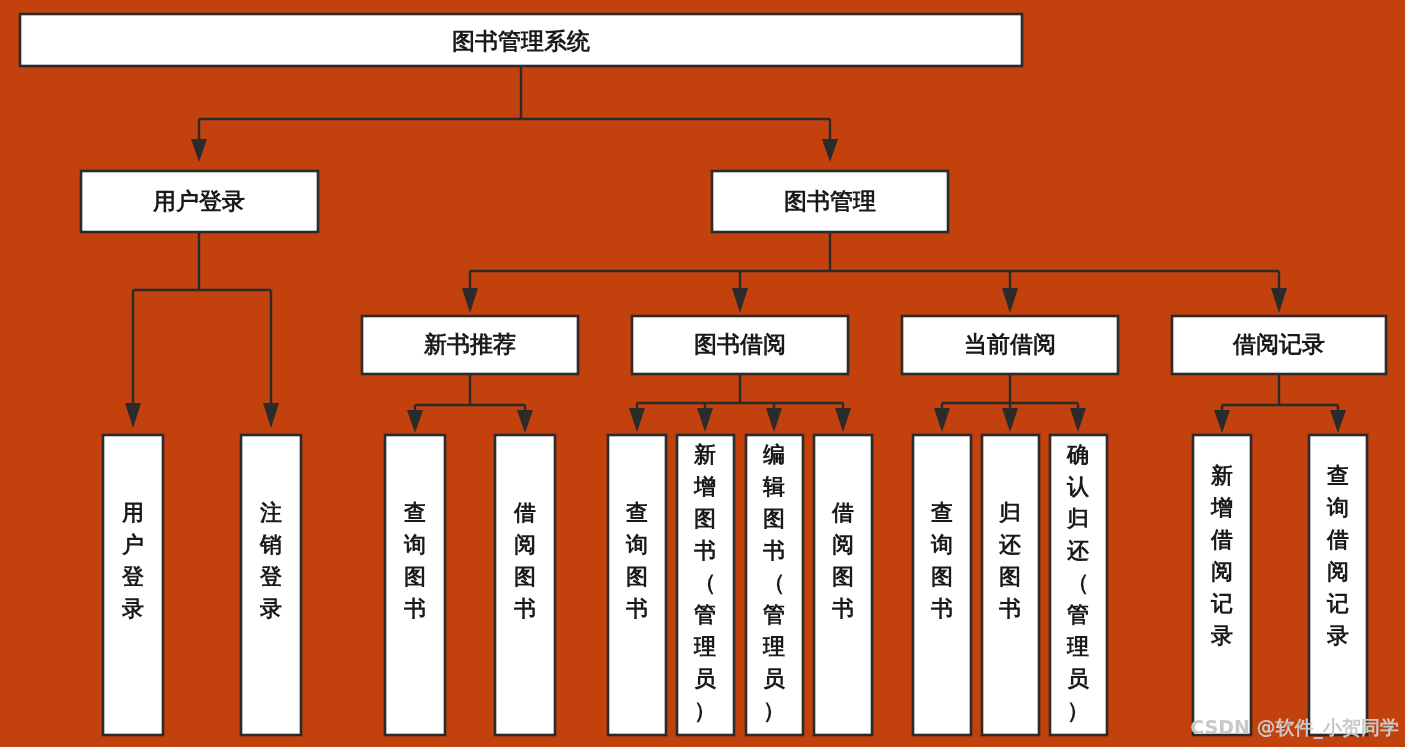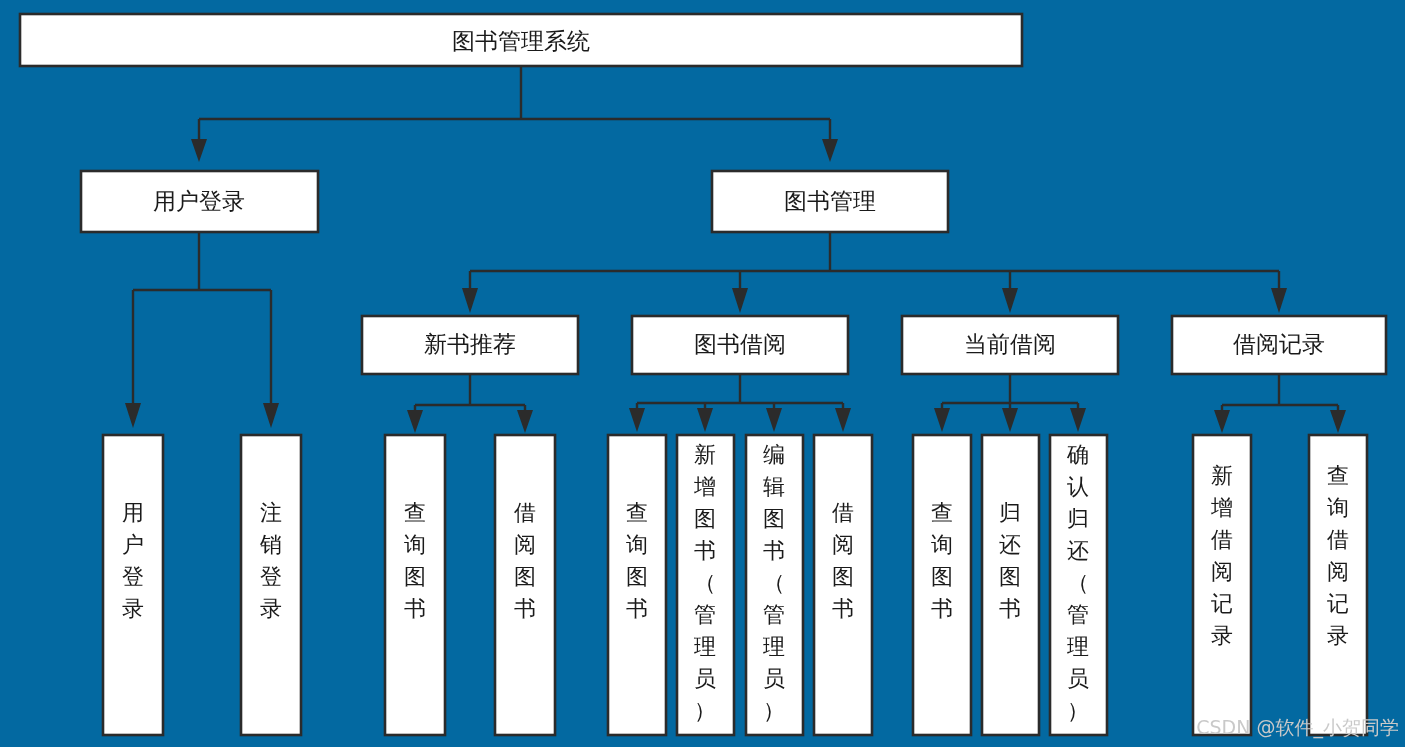--- a/index.html
+++ b/index.html
@@ -11,21 +11,22 @@
   body {
     font-family: "DejaVu Sans", "Liberation Sans", sans-serif;
     width: 1405px;
     height: 747px;
     overflow: hidden;
   }
   #diagram-root {
     position: relative;
     width: 1405px;
     height: 747px;
-    background: #0369a1;
+    background: #c2410c;
+    font-weight: bold;
   }
   svg.diagram-canvas {
     position: absolute;
     left: 0;
     top: 0;
     width: 1405px;
     height: 747px;
     display: block;
   }
   .node-rect {

